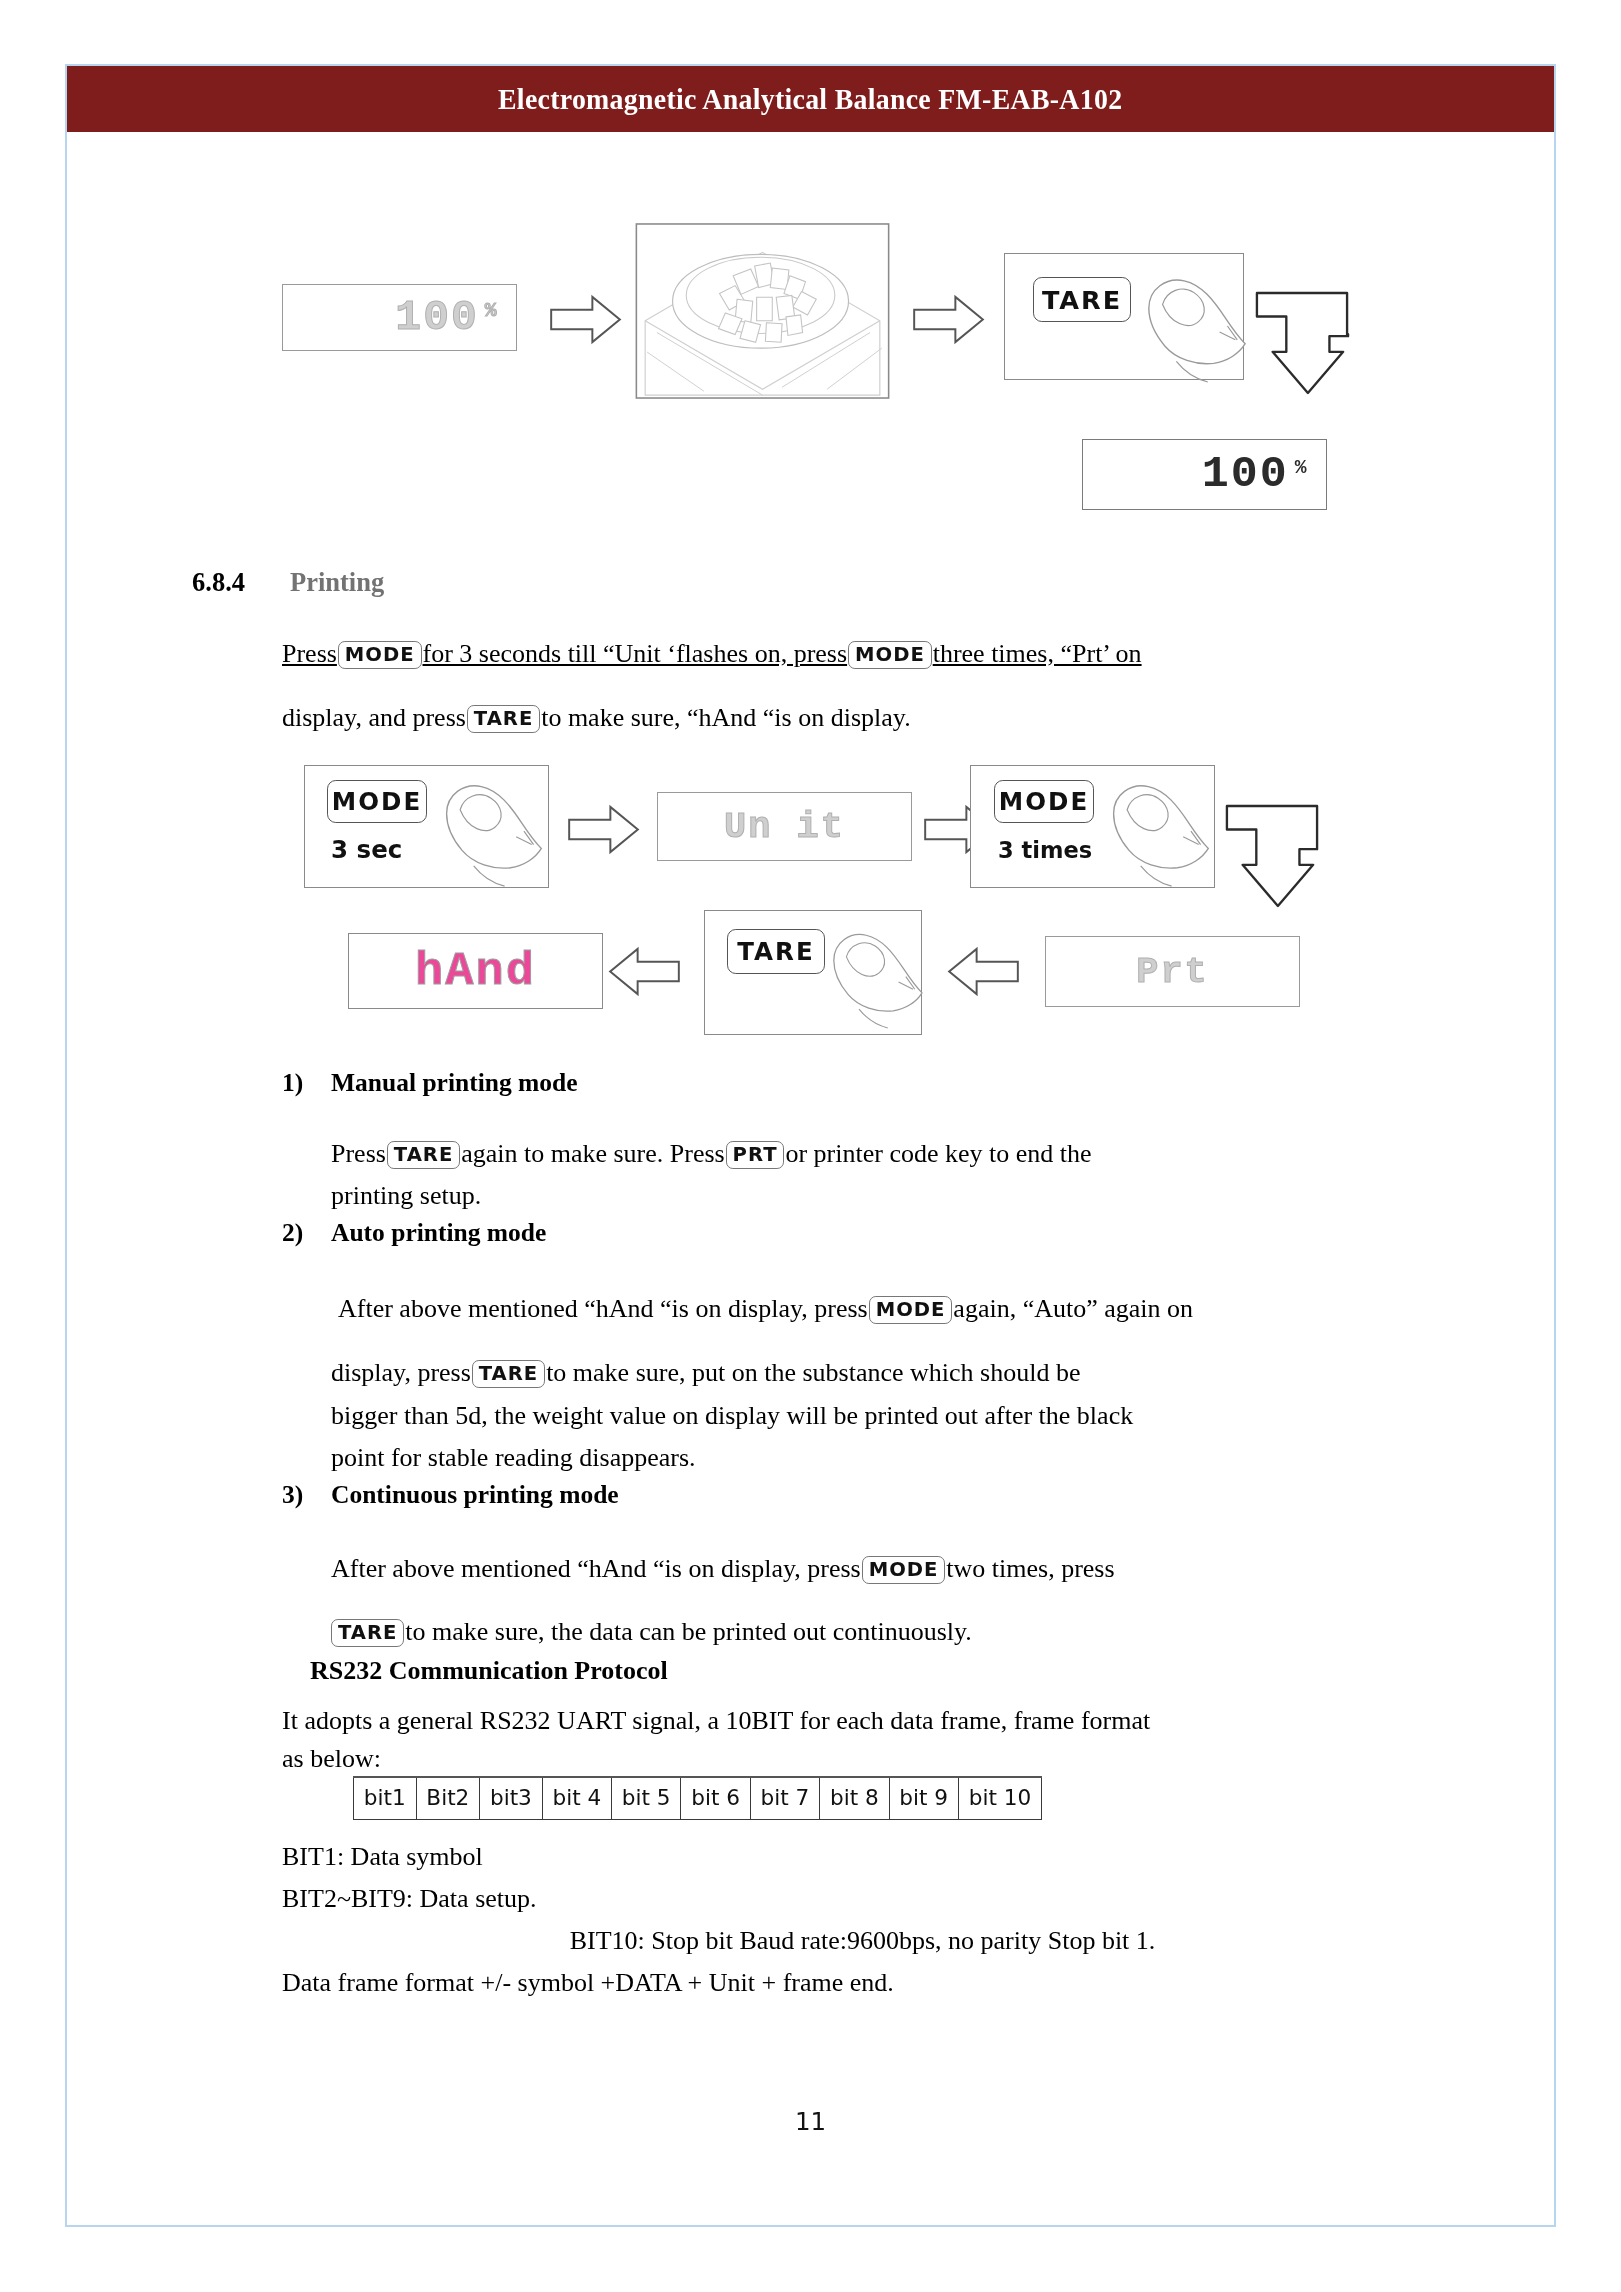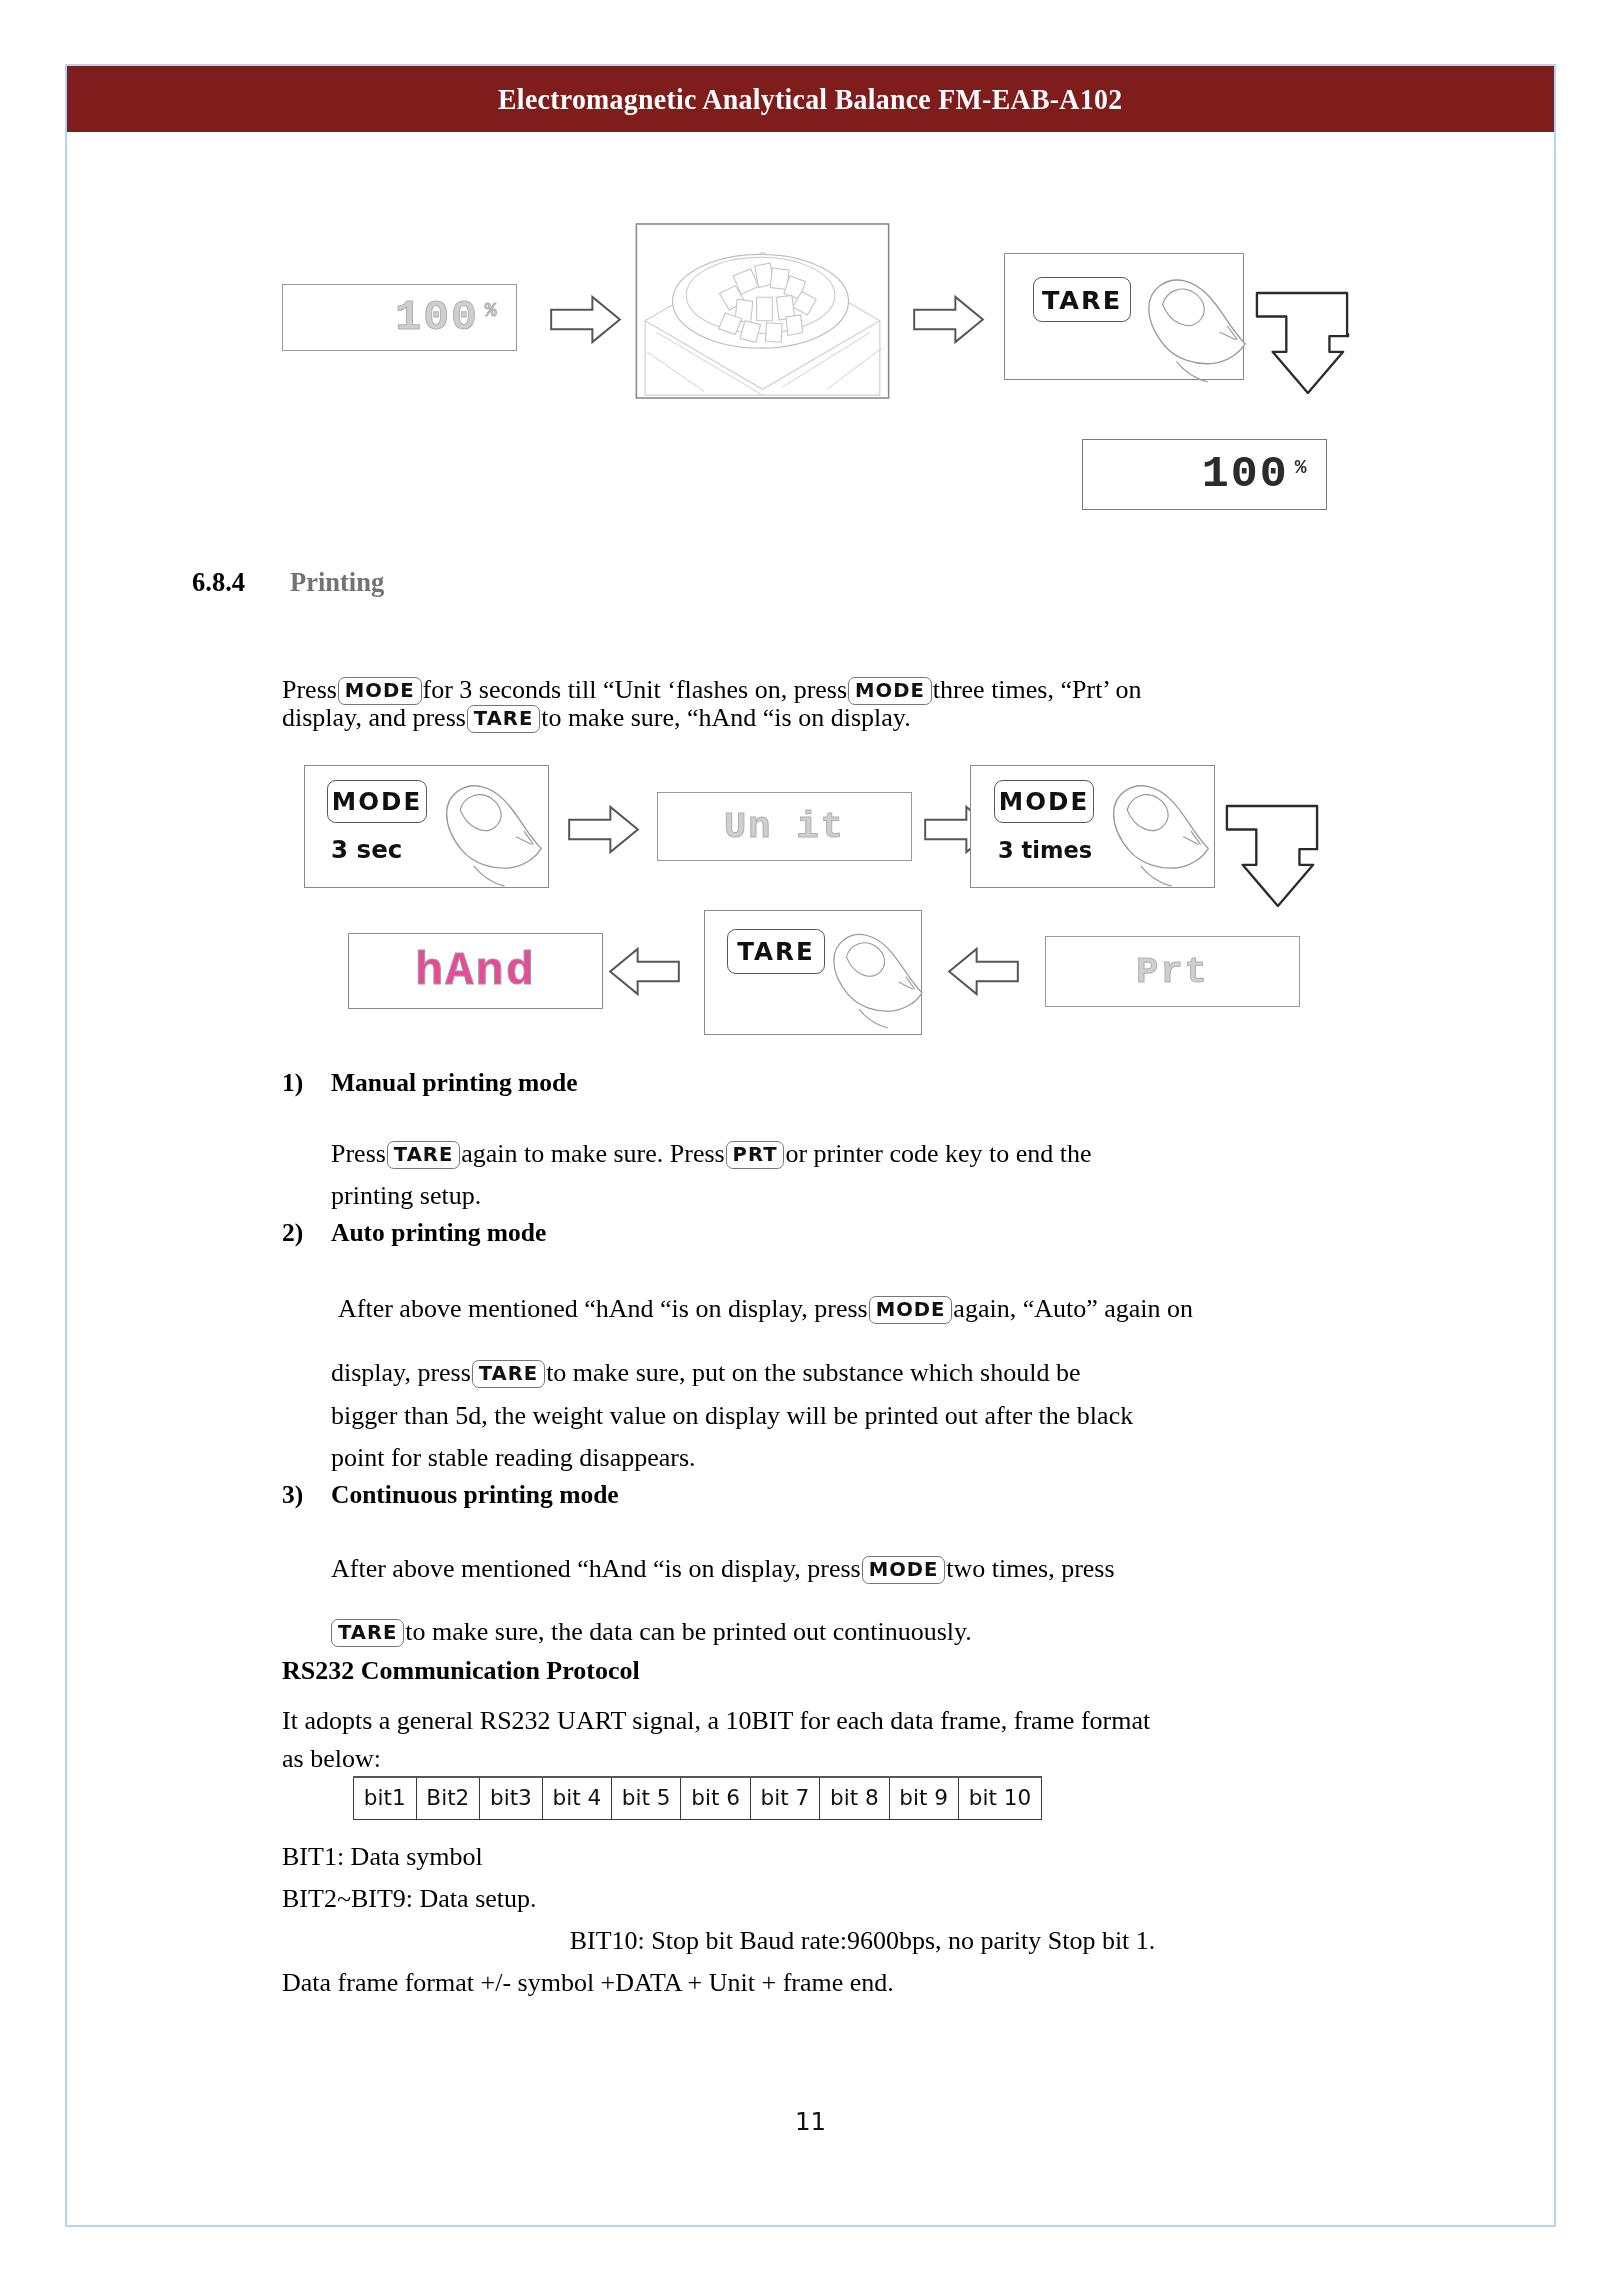--- a/index.html
+++ b/index.html
@@ -127,20 +127,21 @@
   }
   .list-title {
     position: absolute;
     font-weight: bold;
     font-size: 25.5px;
   }
   .bold-head {
     position: absolute;
     font-weight: bold;
     font-size: 26px;
+    margin-left: 28px;
   }
 
   
   .inline-key {
     display: inline-block;
     border: 1.4px solid #777;
     border-radius: 6.9px;
     background: #fff;
     font-family: "DejaVu Sans", sans-serif;
     font-weight: bold;
@@ -262,21 +263,21 @@
 
   <div class="lcd-box" style="left:1082px; top:439px; width:245px; height:71px; padding-right:17.6px; border-color:#7a7a7a;">
     <span class="lcd-text dark" style="font-size:45px;">100</span>
     <span class="lcd-text dark" style="font-size:19.6px; margin-left:5.9px; margin-bottom:13.7px;">%</span>
   </div>
 </div>
 
 <div class="sec-num" style="left:192px; top:567px;">6.8.4</div>
 <div class="sec-title" style="left:290px; top:567px;">Printing</div>
 
-<div class="para" style="left:282px; top:668px; width:1157px;">
+<div class="para" style="left:282px; top:632px; width:1157px;text-decoration:underline;">
   <span>Press</span><span class="inline-key">MODE</span><span>for 3 seconds till “Unit ‘flashes on, press</span><span class="inline-key">MODE</span><span>three times, “Prt’ on</span>
 </div>
 
 <div class="para" style="left:282px; top:696px; width:1157px;">
   <span>display, and press</span><span class="inline-key">TARE</span><span>to make sure, “hAnd “is on display.</span>
 </div>
 
 <div>
 
   <div class="fig-box" style="left:304px; top:765px; width:245px; height:123px;"></div>

